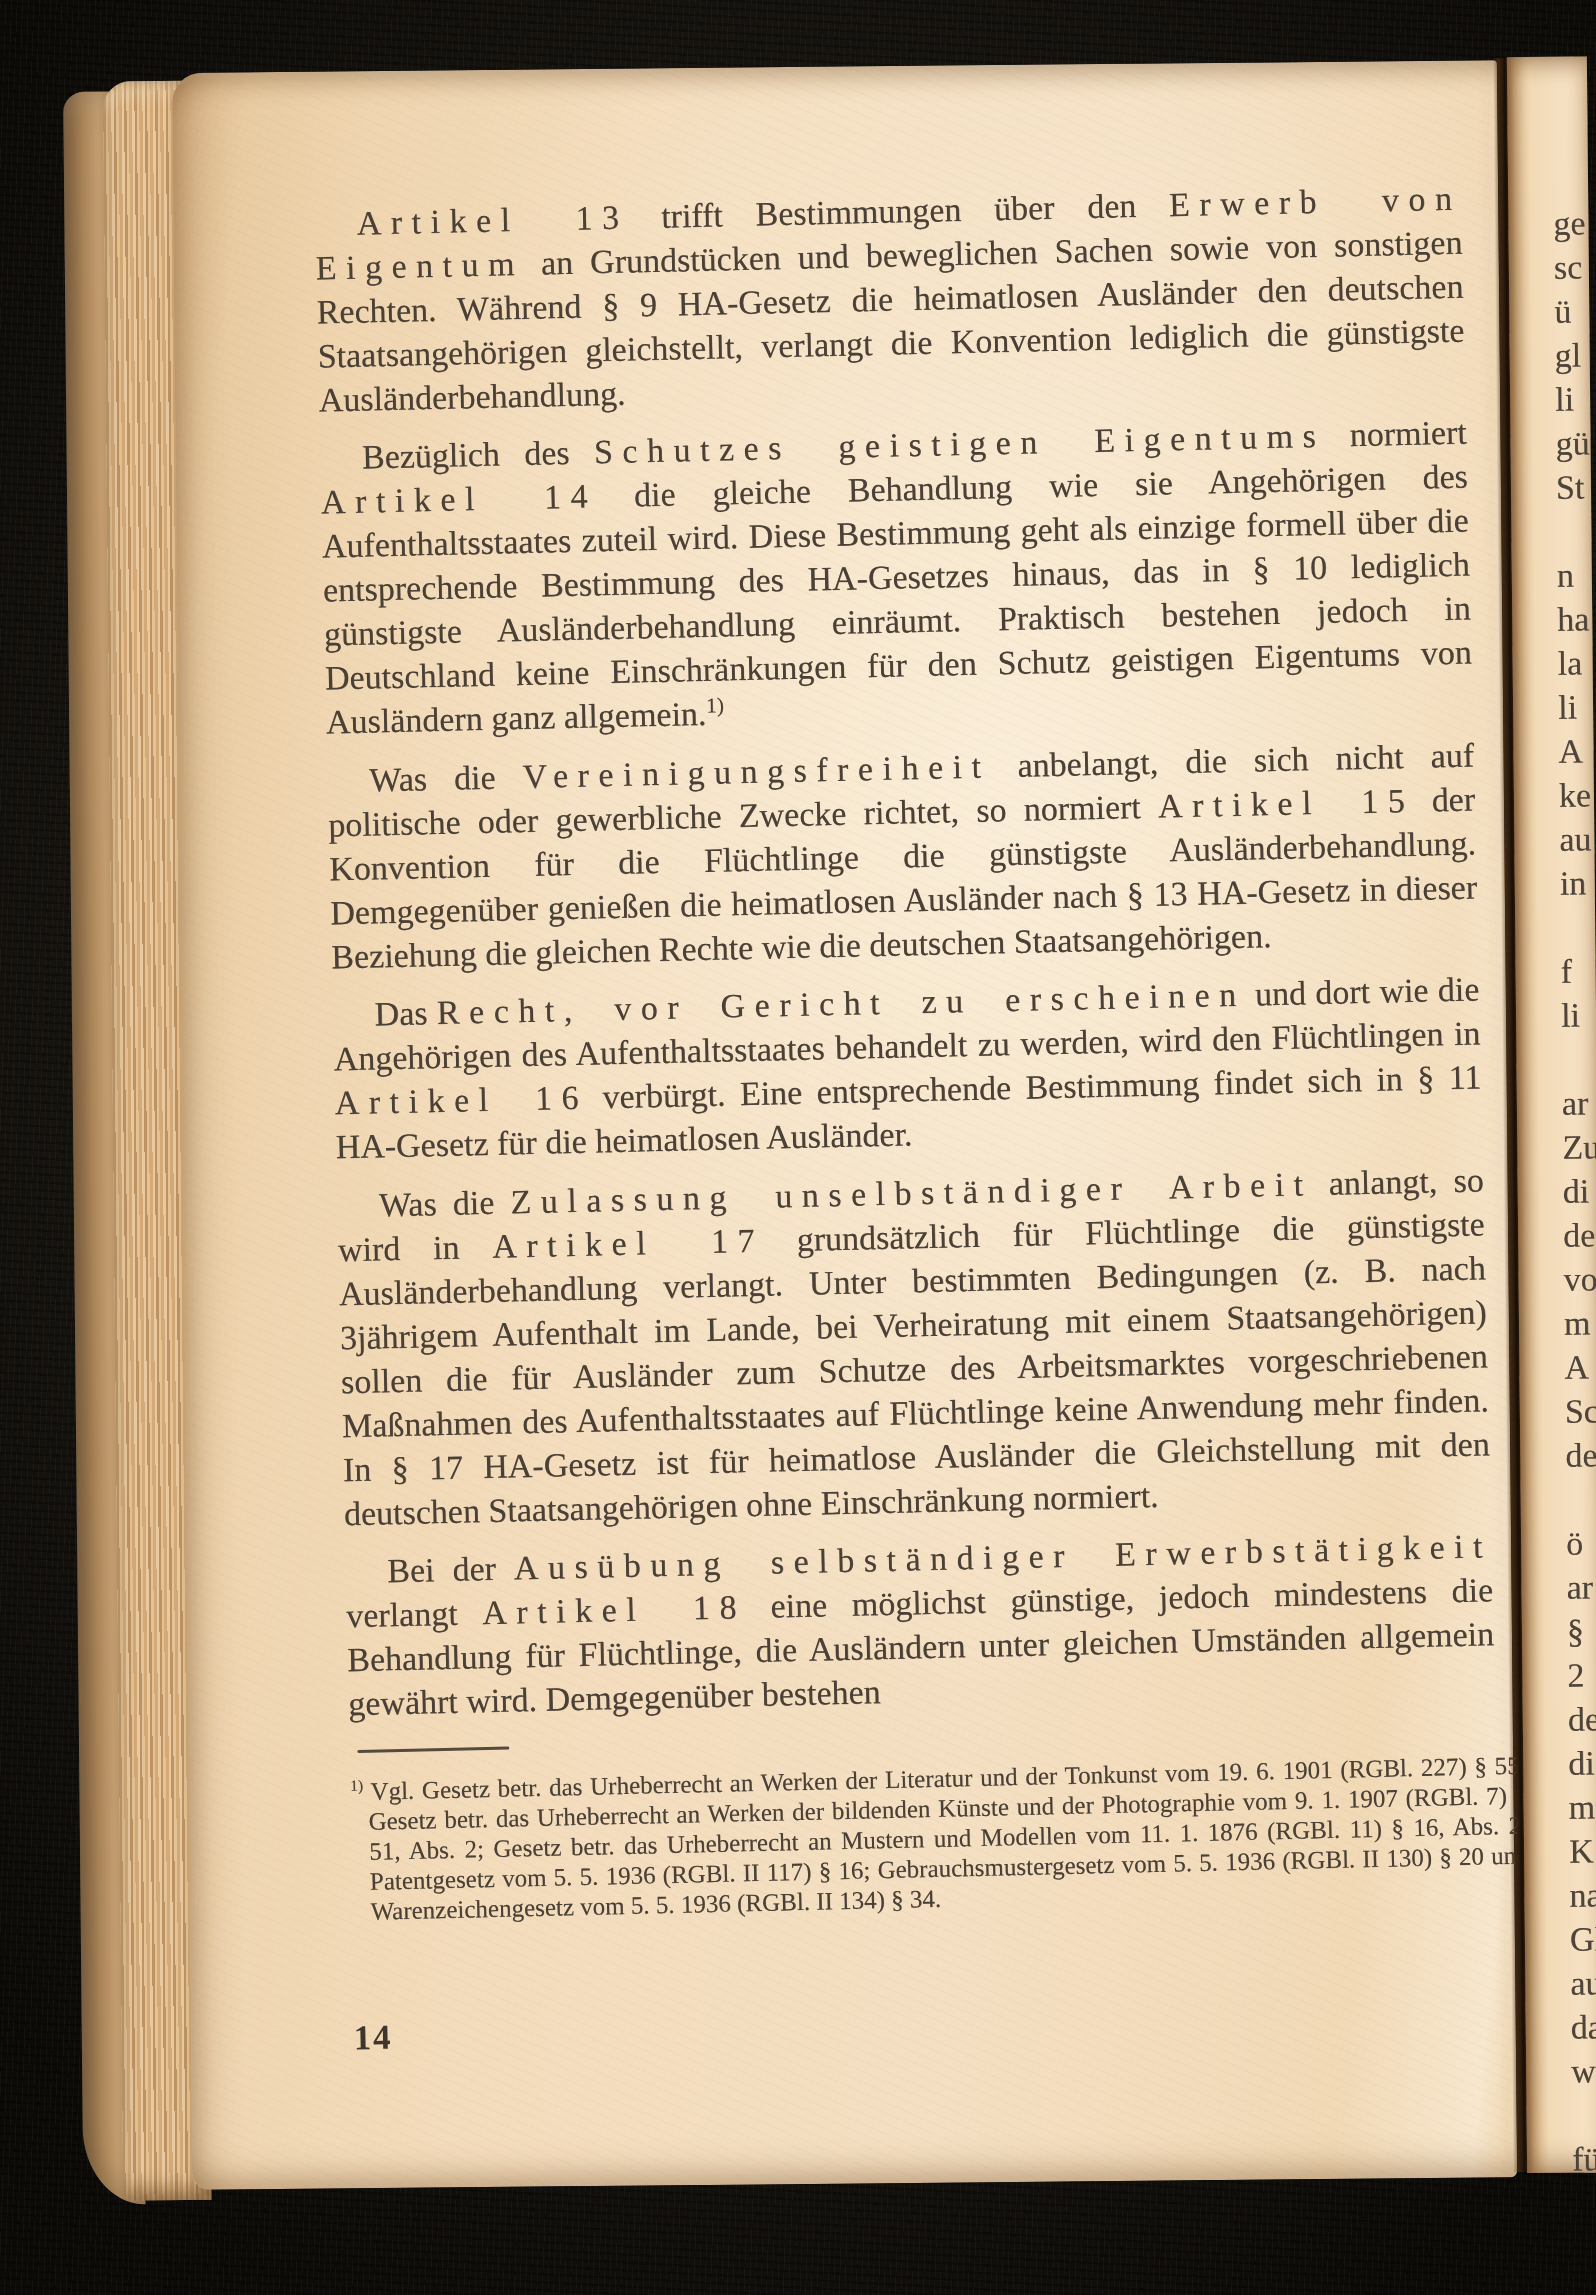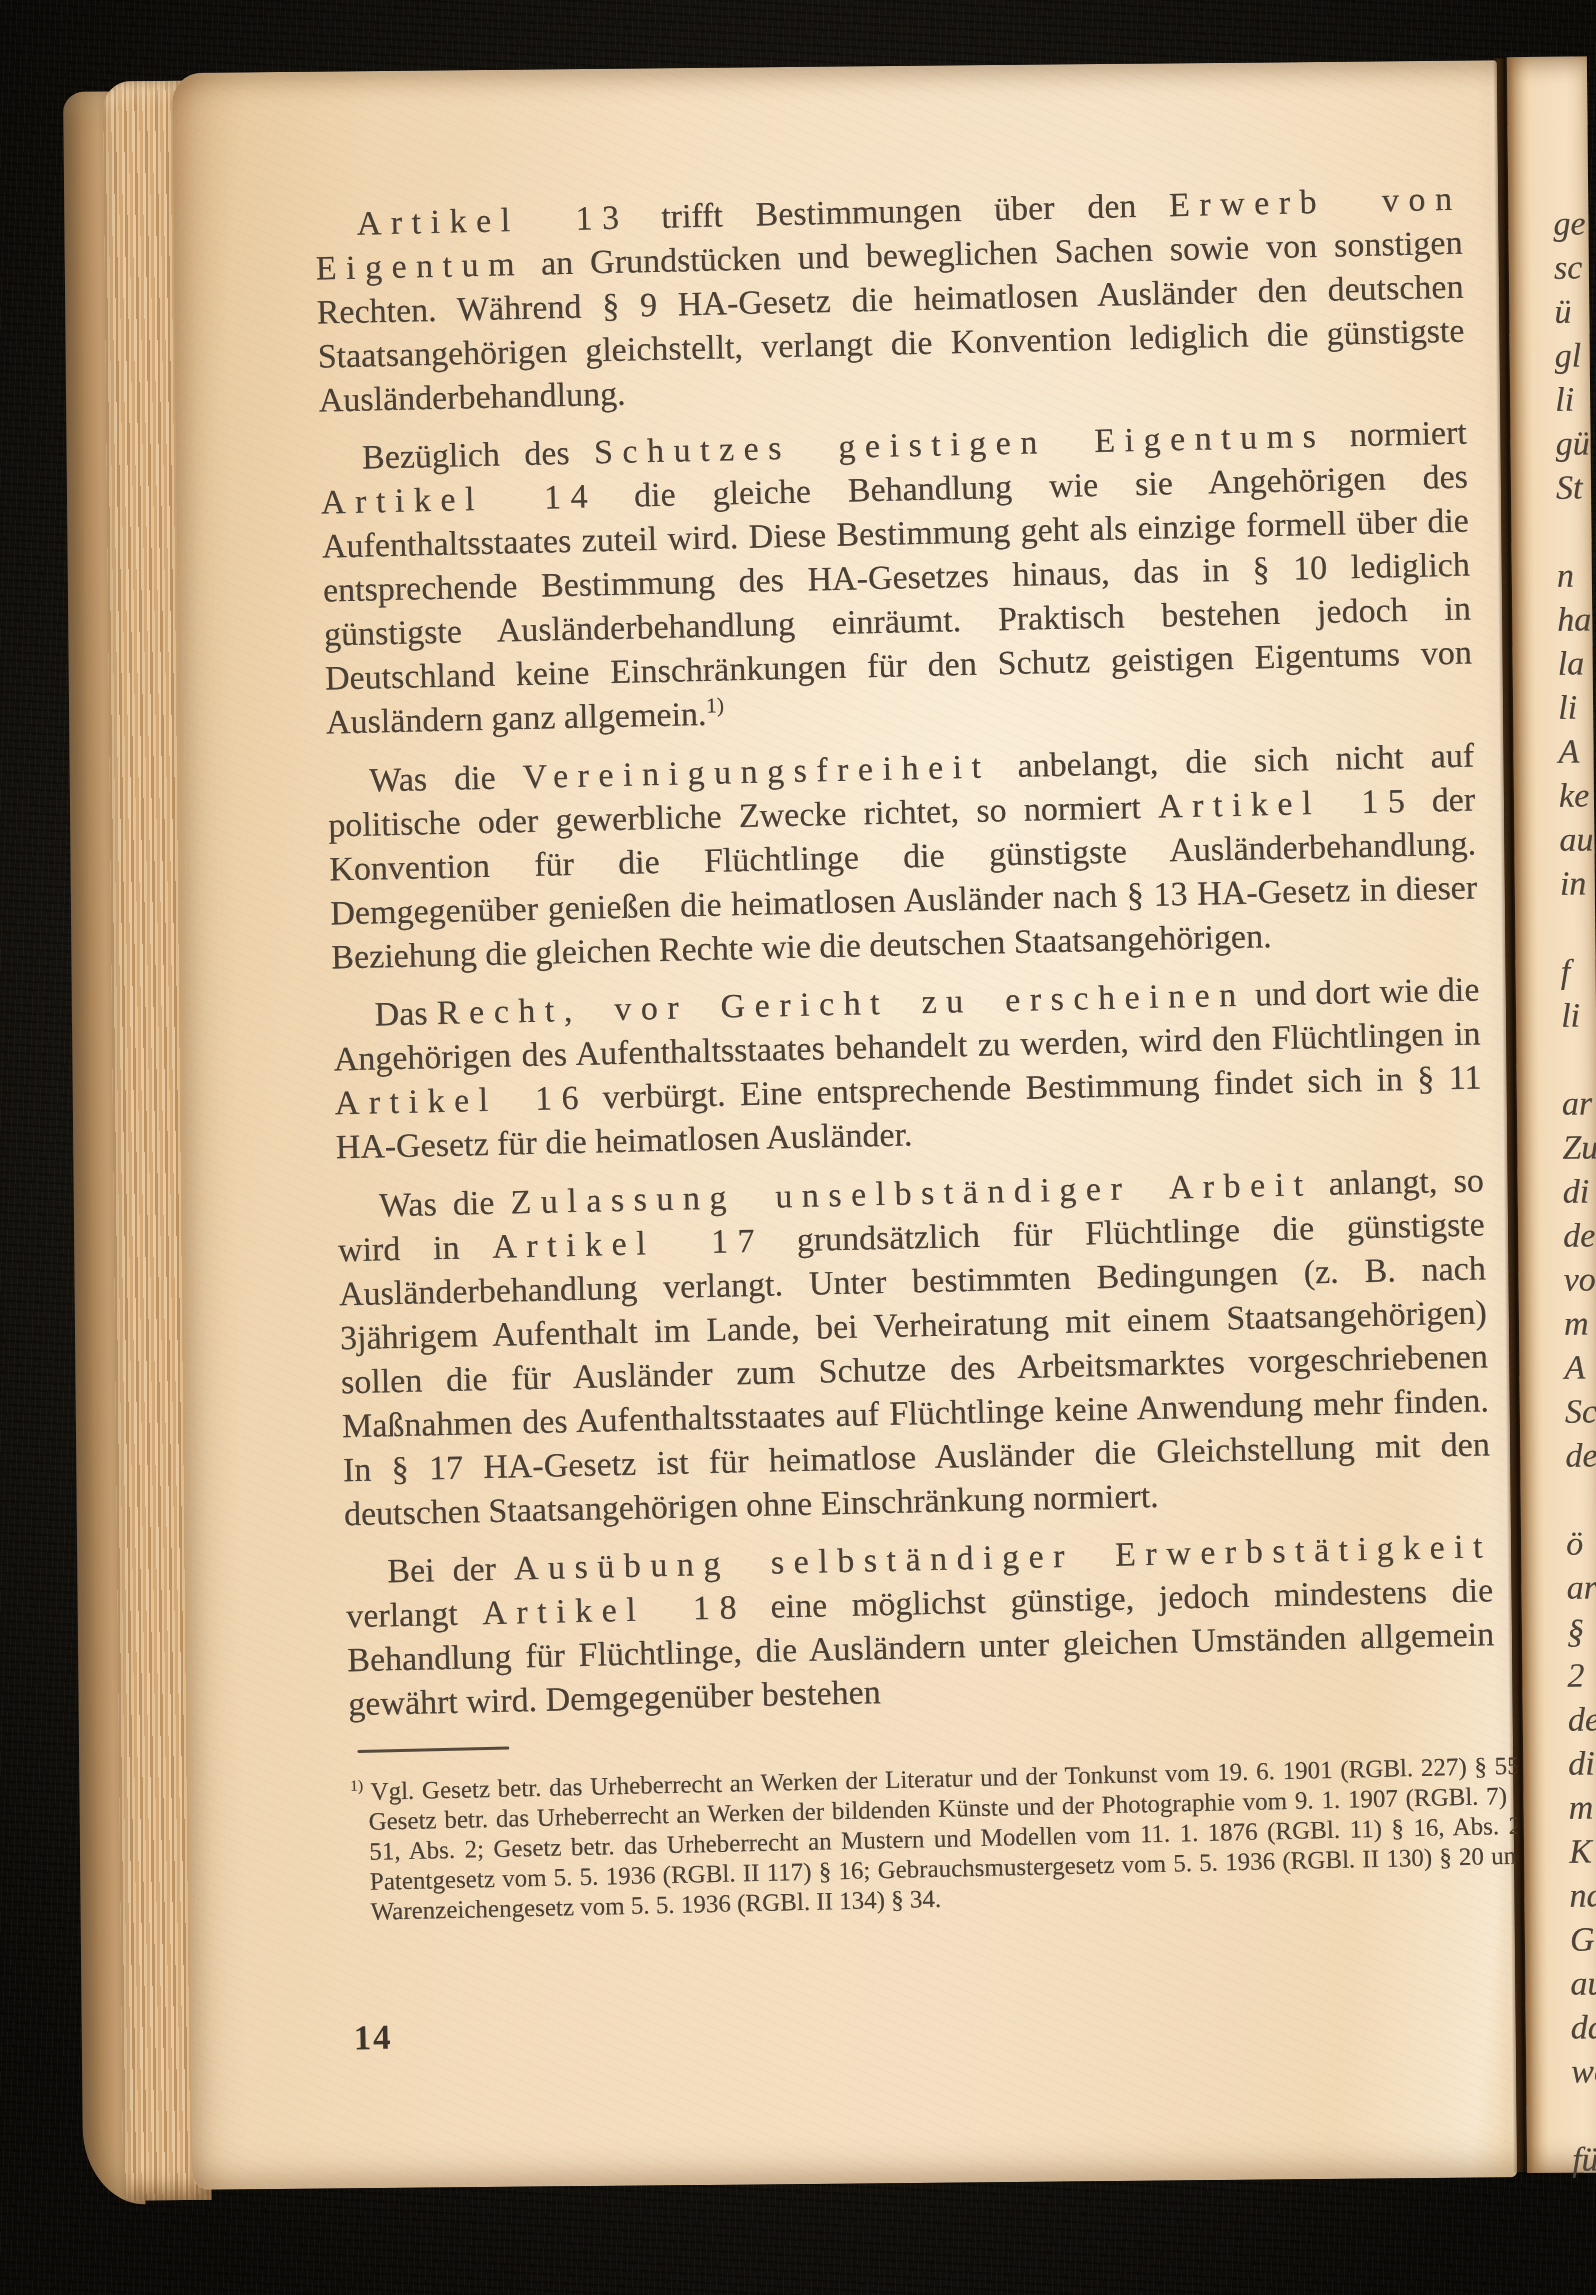--- a/index.html
+++ b/index.html
@@ -47,21 +47,21 @@
   .page-number{position:absolute;left:163px;top:1947px;
     font-size:35px;font-weight:bold;letter-spacing:1.6px;color:#3e362c;
     transform:rotate(-0.75deg);}
   .gutter{position:absolute;left:1503px;top:65px;width:16px;height:2114px;
     background:linear-gradient(90deg,rgba(80,48,20,0) 0%,rgba(92,58,26,0.55) 30%,#2e1c0c 55%,#170e05 72%,#3a2410 100%);}
   .next-page{position:absolute;left:1517px;top:64px;width:80px;height:2116px;
     background:linear-gradient(90deg,#c49a6c 0%,#e6c597 9%,#f2dab6 28%,#f5e0c2 70%,#f3dcba 100%);
     box-shadow:inset 8px 0 12.8px rgba(92,56,24,0.42), inset 0 14.4px 16px rgba(120,80,40,0.28), inset 0 -16px 19px rgba(120,80,40,0.3);}
   .fragments{position:absolute;left:45px;top:145px;font-size:34px;line-height:44px;
     color:#4e443a;white-space:pre;text-shadow:0.3px 0.2px 0 rgba(74,64,54,0.5);}
-  .frag{height:44px;font-style:italic;}
+  .frag{height:44px;}
 </style>
 </head>
 <body>
 
 <div class="book">
   <div class="cover"></div>
   <div class="edges"></div>
 
   <div class="page">
     <div class="text-block">

